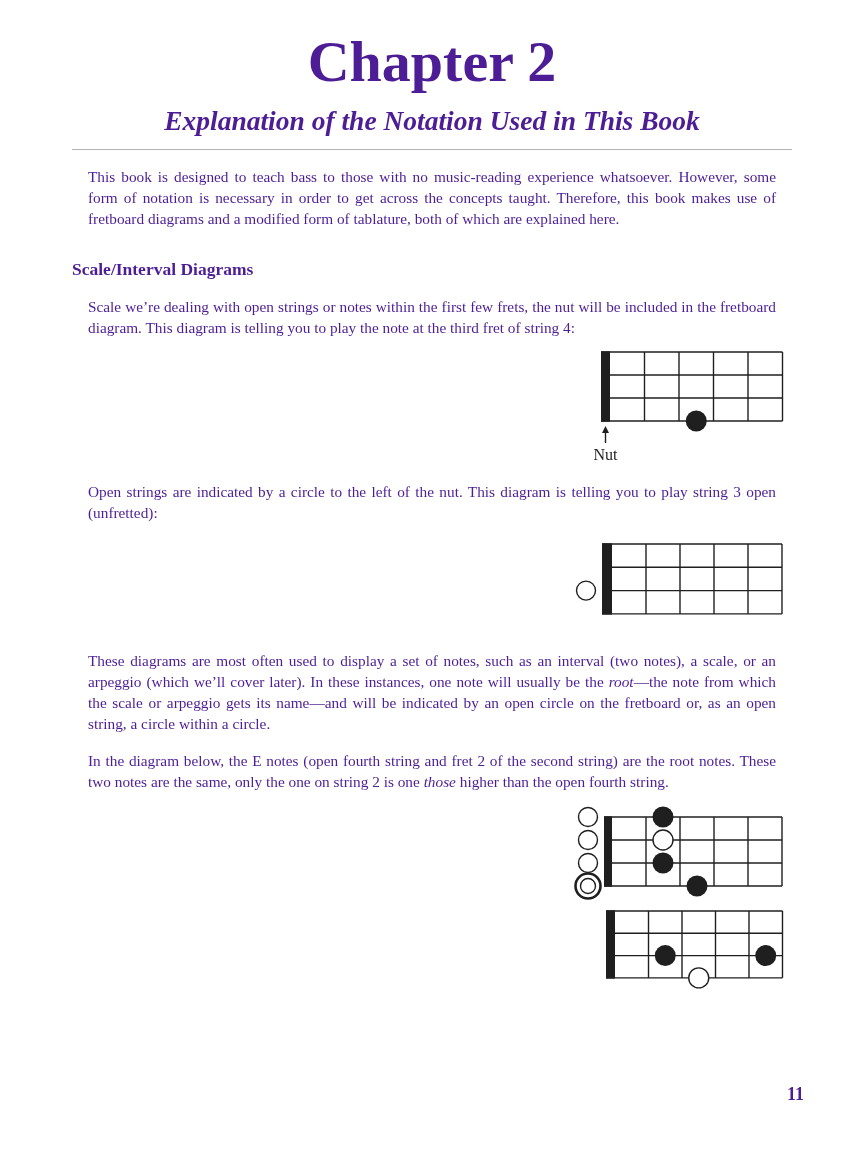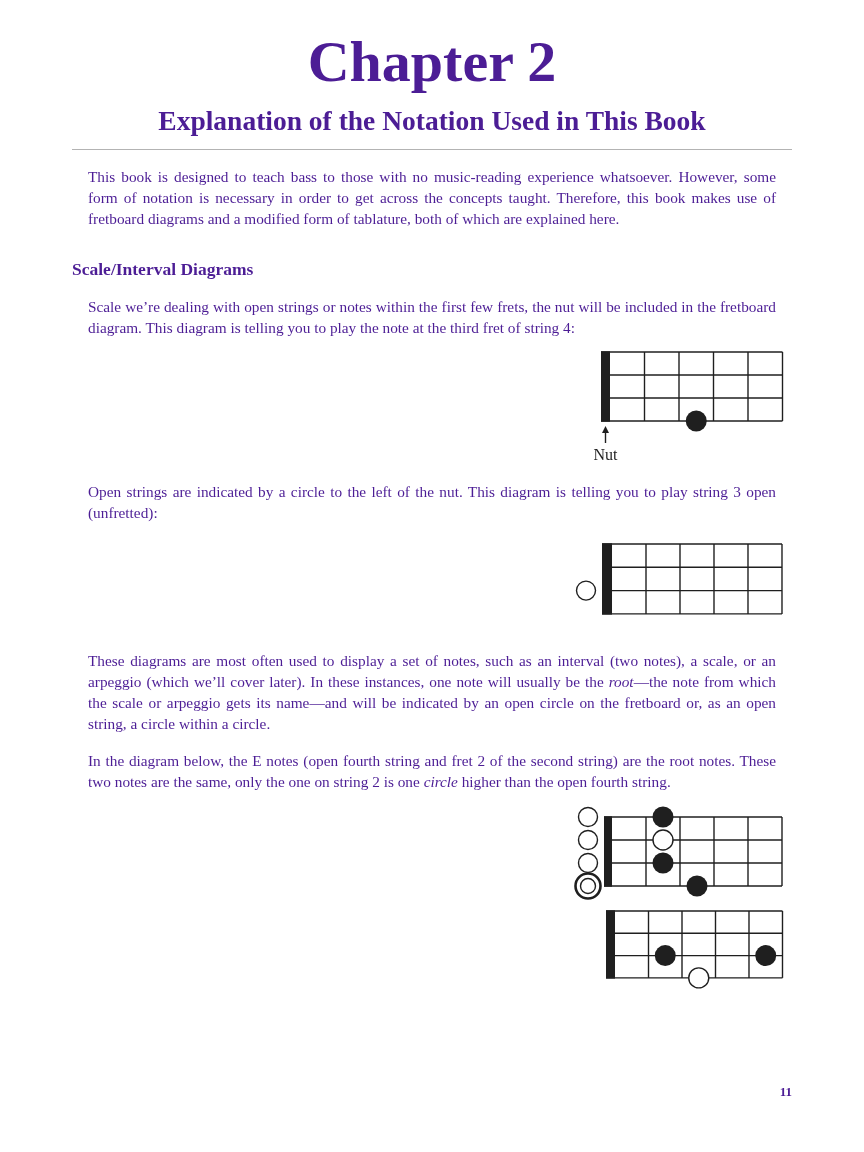--- a/index.html
+++ b/index.html
@@ -18,20 +18,21 @@
     margin:0;padding-top:30px;
     text-align:center;
     font-size:58px;line-height:64px;
     font-weight:bold;
   }
   .chapter-subtitle{
     margin:10px 0 0;
     text-align:center;
     font-size:27.5px;line-height:34px;
     font-weight:bold;
+    font-style:italic;
   }
   .title-rule{
     border:none;height:0;
     border-top:1.5px solid #b3b3b3;
     margin:11px 0 0;
   }
   p.body{
     margin:16px;
     font-size:15.3px;
     line-height:21px;
@@ -49,22 +50,22 @@
   .p-root{margin-top:8px;}
   .p-octave{margin-top:6px;}
   .p-groot{margin-top:34px;}
   .diagram-row{display:flex;justify-content:flex-end;}
   .row-d1{margin-top:-18px;}
   .row-d2{margin-top:-11px;}
   .row-d3{margin-top:-7px;}
   .row-d4{margin-top:-11px;}
   .page-number{
     position:absolute;
-    right:72px;top:1084px;
-    font-size:13px;font-weight:bold;
+    right:60px;top:1084px;
+    font-size:18px;font-weight:bold;
   }
   em{font-style:italic;}
 </style>
 </head>
 <body>
 
 <div class="page">
 
   <h1 class="chapter-title">Chapter 2</h1>
   <h2 class="chapter-subtitle">Explanation of the Notation Used in This Book</h2>
@@ -109,21 +110,21 @@
         <line x1="146" y1="16" x2="146" y2="85.9" stroke="#1f1f1f" stroke-width="1.4"></line>
         <line x1="180" y1="16" x2="180" y2="85.9" stroke="#1f1f1f" stroke-width="1.4"></line>
         <line x1="214" y1="16" x2="214" y2="85.9" stroke="#1f1f1f" stroke-width="1.4"></line>
         <rect x="34" y="15.3" width="10" height="71.30000000000001" fill="#1f1f1f"></rect>
         <circle cx="18" cy="62.6" r="9.5" fill="#ffffff" stroke="#1f1f1f" stroke-width="1.4"></circle>
       </svg>
   </div>
 
   <p class="body p-root"><span>These diagrams are most often used to display a set of notes, such as an interval (two notes), a scale, or an arpeggio (which we’ll cover later). In these instances, one note will usually be the </span><em>root</em><span>—the note from which the scale or arpeggio gets its name—and will be indicated by an open circle on the fretboard or, as an open string, a circle within a circle.</span></p>
 
-  <p class="body p-octave"><span>In the diagram below, the E notes (open fourth string and fret 2 of the second string) are the root notes. These two notes are the same, only the one on string 2 is one </span><em>circle</em><span> higher than the open fourth string.</span></p>
+  <p class="body p-octave"><span>In the diagram below, the E notes (open fourth string and fret 2 of the second string) are the root notes. These two notes are the same, only the one on string 2 is one </span><em>those</em><span> higher than the open fourth string.</span></p>
 
   <div class="diagram-row row-d3">
     <svg width="222" height="105" viewBox="0 0 222 105">
         <line x1="34" y1="16" x2="212" y2="16" stroke="#1f1f1f" stroke-width="1.4"></line>
         <line x1="34" y1="39" x2="212" y2="39" stroke="#1f1f1f" stroke-width="1.4"></line>
         <line x1="34" y1="62" x2="212" y2="62" stroke="#1f1f1f" stroke-width="1.4"></line>
         <line x1="34" y1="85" x2="212" y2="85" stroke="#1f1f1f" stroke-width="1.4"></line>
         <line x1="76" y1="16" x2="76" y2="85" stroke="#1f1f1f" stroke-width="1.4"></line>
         <line x1="110" y1="16" x2="110" y2="85" stroke="#1f1f1f" stroke-width="1.4"></line>
         <line x1="144" y1="16" x2="144" y2="85" stroke="#1f1f1f" stroke-width="1.4"></line>

